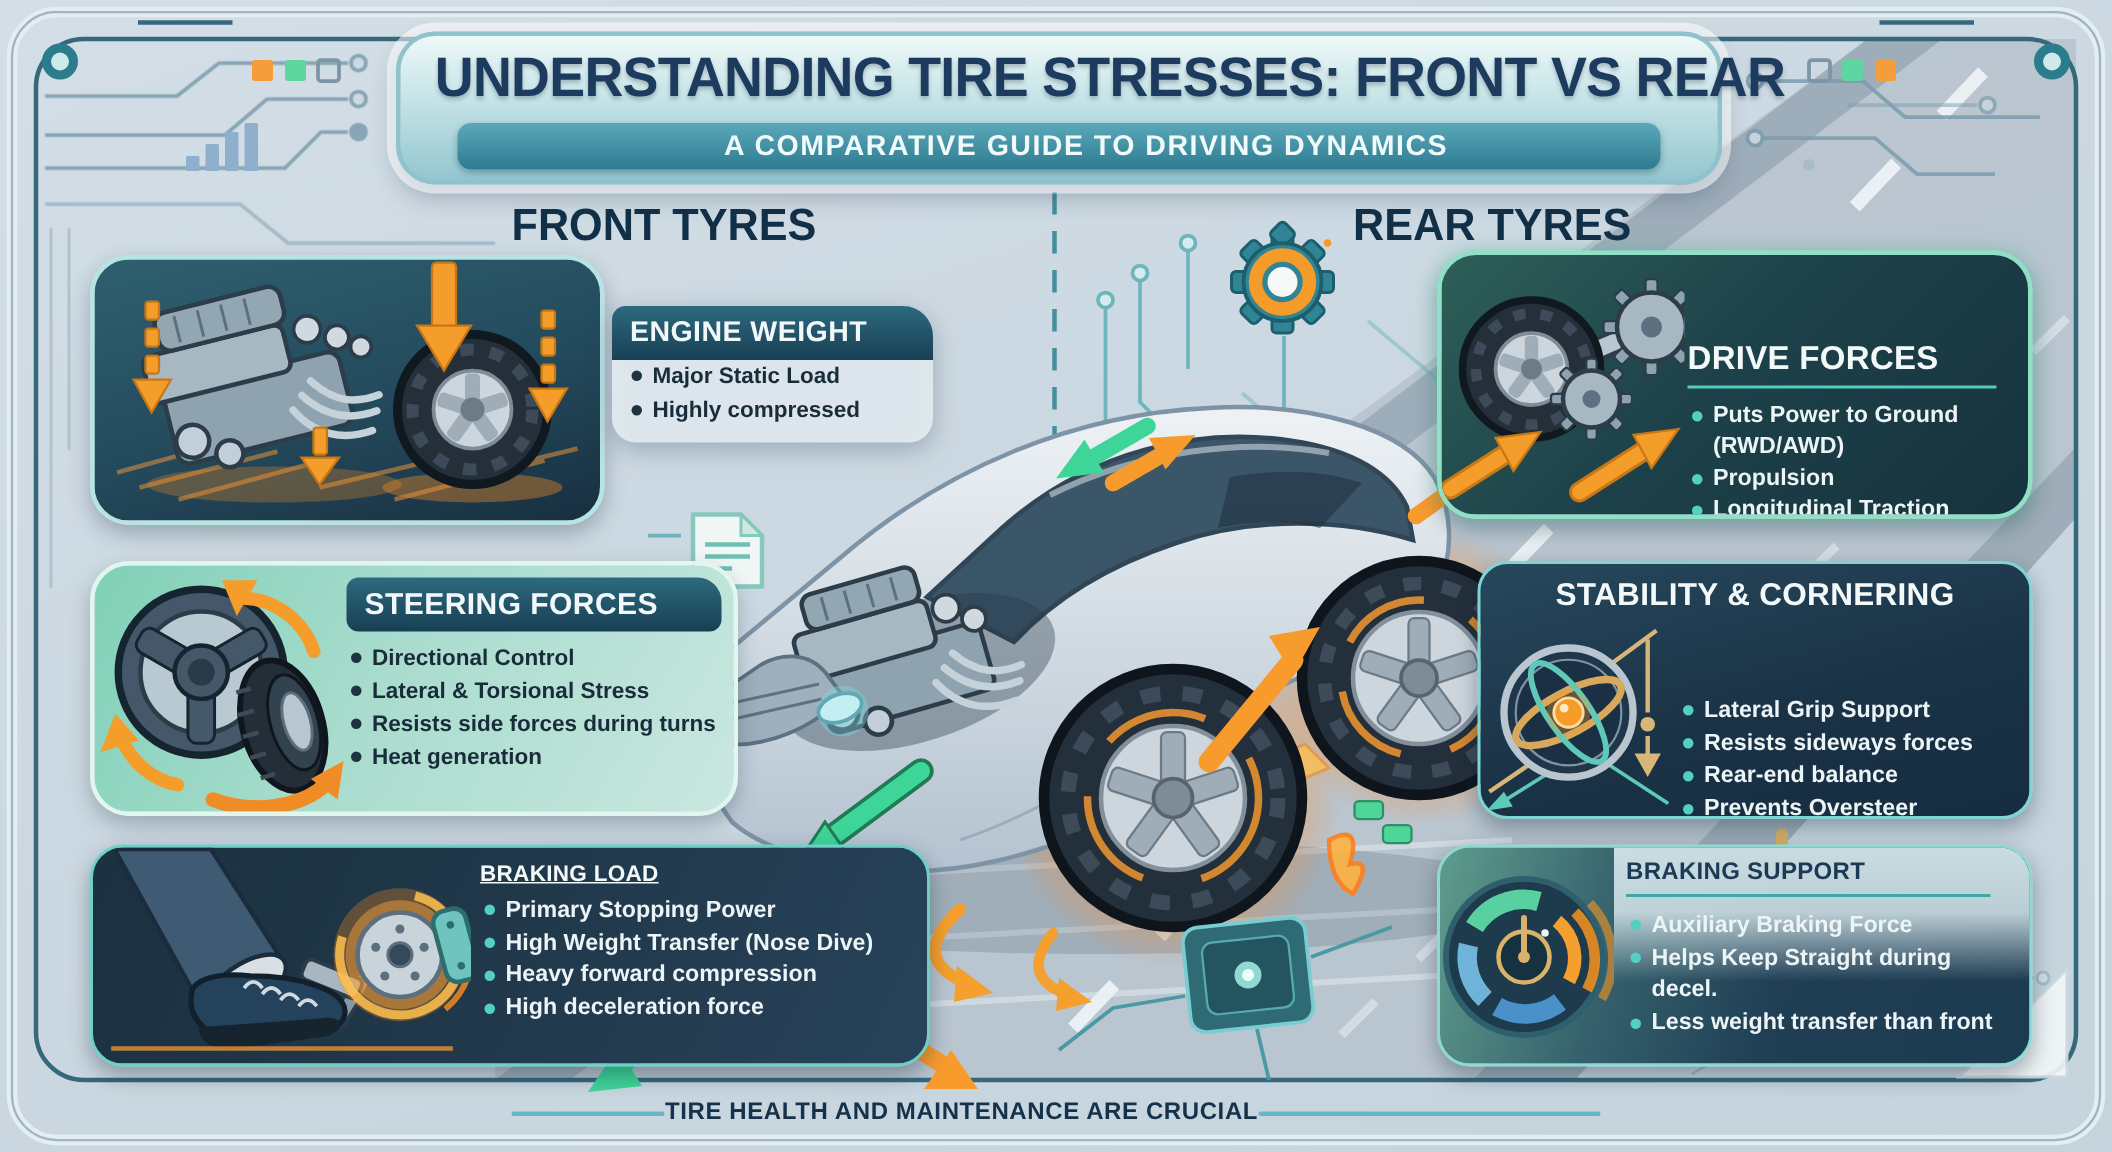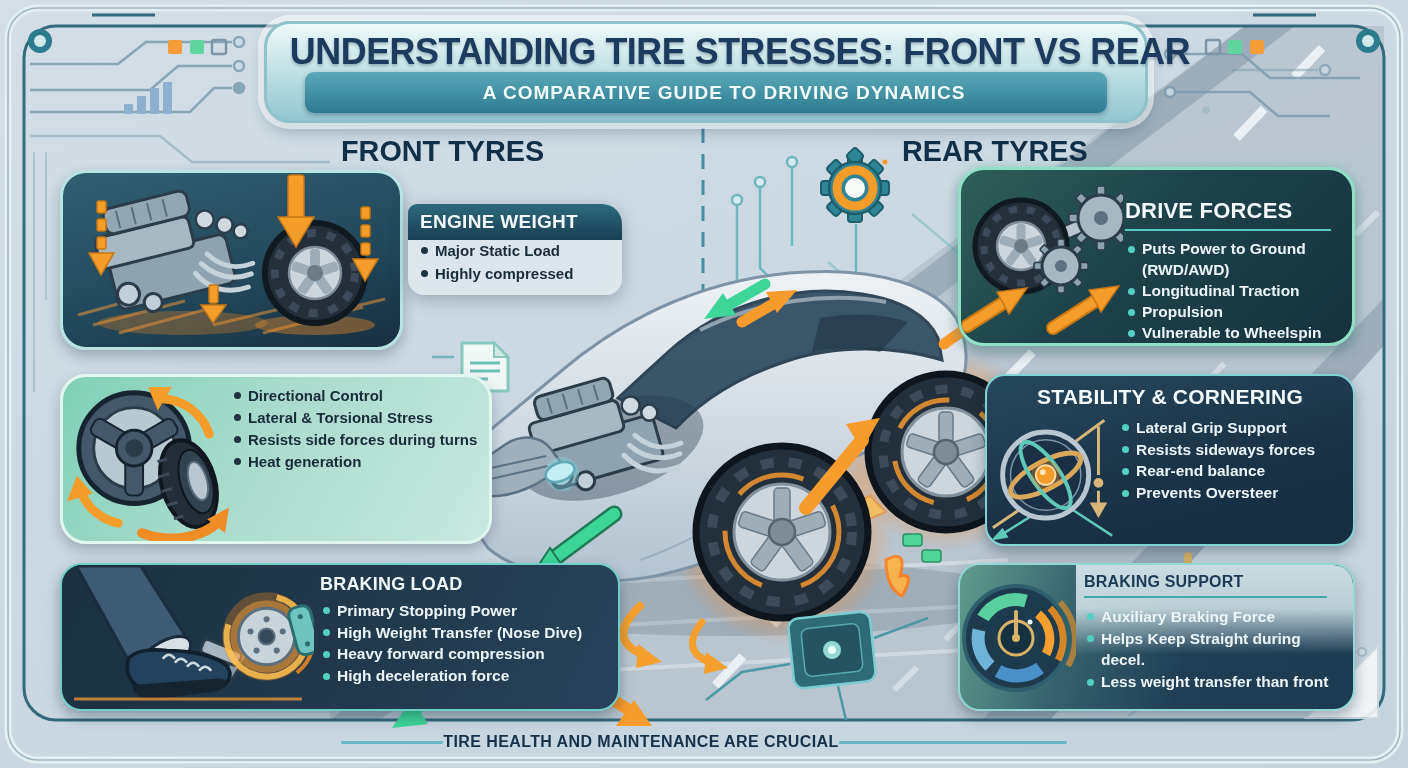--- a/index.html
+++ b/index.html
@@ -9,21 +9,21 @@
   .bg{position:absolute;left:0;top:0;z-index:1;}
 
   
   .banner{position:absolute;left:264px;top:21px;width:878px;height:96px;z-index:6;
           border:3px solid #8fc3cb;border-radius:26px;
           background:linear-gradient(180deg,#eef8f8 0%,#c4e3e6 45%,#93c6cf 100%);
           box-shadow:0 0 0 6px rgba(255,255,255,.55),0 8px 16px rgba(25,55,75,.3);}
   .banner h1{margin:7px 10px 0;text-align:center;font-size:37px;font-weight:800;
              color:#1d3b5e;letter-spacing:-.5px;transform:scaleX(.97);
              text-shadow:0 2px 3px rgba(20,40,60,.28);white-space:nowrap;}
-  .subtitle{position:absolute;left:38px;right:38px;bottom:7px;height:41px;border-radius:9px;
+  .subtitle{position:absolute;left:38px;right:38px;bottom:7px;height:31px;border-radius:9px;
             background:linear-gradient(180deg,#5aa8b8 0%,#2e7b92 100%);
             display:flex;align-items:center;justify-content:center;
             box-shadow:0 2px 5px rgba(20,50,70,.35);padding-left:36px;}
   .subtitle span{color:#f0fafa;font-size:19px;font-weight:700;letter-spacing:1px;white-space:nowrap;}
 
   
   .col-head{position:absolute;z-index:6;font-size:30px;font-weight:800;color:#122f48;
             letter-spacing:0;margin:0;transform:scaleX(.96);transform-origin:left;}
   .col-head.front{left:341px;top:134px;}
   .col-head.rear{left:902px;top:134px;}
@@ -64,40 +64,40 @@
   .steer-content .teal-bar{height:36px;border-radius:8px 16px 8px 8px;font-size:20px;margin-bottom:7px;}
   .steer-content .bullets li{font-size:15px;line-height:1.47;}
 
   
   .braking-panel{left:60px;top:563px;width:560px;height:148px;border-radius:22px;
         background:linear-gradient(115deg,#1b3140 0%,#223a4d 60%,#27425a 100%);
         border:2.5px solid #6ecfc6;box-shadow:0 6px 14px rgba(15,35,55,.35);
         display:flex;overflow:hidden;}
   .braking-panel .pedal-icon{width:252px;height:143px;flex:0 0 auto;}
   .braking-content{flex:1;padding:9px 12px 0 6px;}
-  .braking-content .panel-title{font-size:18px;margin-bottom:5px;}
+  .braking-content .panel-title{font-size:15px;margin-bottom:5px;text-decoration:underline;}
 
   
   .drive-panel{left:958px;top:167px;width:397px;height:179px;border-radius:26px;
         background:linear-gradient(135deg,#2e5f58 0%,#1d424a 45%,#16323d 100%);
         border:3px solid #8fe0c4;box-shadow:0 0 14px rgba(110,220,185,.4),0 6px 14px rgba(15,35,55,.35);
         display:flex;overflow:hidden;}
   .drive-panel .drive-icon{width:162px;height:173px;flex:0 0 auto;}
-  .drive-content{flex:1;padding:28px 8px 0 2px;}
+  .drive-content{flex:1;padding:12px 8px 0 2px;margin-top:44px;}
   .drive-content .panel-title{font-size:22px;}
   .drive-content .bullets li{line-height:1.35;}
 
   
   .stability-panel{left:985px;top:374px;width:370px;height:172px;border-radius:20px;
         background:linear-gradient(165deg,#27485c 0%,#1b3347 55%,#162c3f 100%);
         border:2.5px solid #7fd4d4;box-shadow:0 6px 14px rgba(15,35,55,.35);overflow:hidden;}
   .stability-panel .panel-title{font-size:21px;text-align:center;margin:9px 6px 3px;}
   .stab-row{display:flex;}
   .stab-row .gyro-icon{width:132px;height:128px;flex:0 0 auto;}
-  .stab-row .bullets{flex:1;padding-top:5px;}
+  .stab-row .bullets{flex:1;padding-top:5px;margin-top:46px;}
 
   
   .support-panel{left:958px;top:563px;width:397px;height:148px;border-radius:22px;
         background:linear-gradient(105deg,#5f9c8d 0%,#35616c 30%,#203f55 58%,#1c3a50 100%);
         border:2.5px solid #8fd8d4;box-shadow:0 6px 14px rgba(15,35,55,.35);
         display:flex;overflow:hidden;}
   .support-panel .gauge-icon{width:116px;height:142px;flex:0 0 auto;margin-top:3px;}
   .support-content{flex:1;padding:8px 10px 0 8px;border-radius:0 18px 0 0;
         background:linear-gradient(180deg,rgba(209,226,231,.96) 0%,rgba(209,226,231,.88) 30%,rgba(209,226,231,0) 62%);}
   .support-content .panel-title{font-size:16px;color:#1c3a55;}
@@ -464,20 +464,21 @@
     <g>
       <path d="M100,22 A52,52 0 0 1 148,58" stroke="#f59d2b" stroke-width="9" fill="none" stroke-linecap="round"></path>
       <polygon points="86,10 110,10 96,34" fill="#f59d2b"></polygon>
       <path d="M56,148 A52,52 0 0 1 18,116" stroke="#f59d2b" stroke-width="9" fill="none" stroke-linecap="round"></path>
       <polygon points="4,126 14,100 30,118" fill="#f59d2b"></polygon>
       <path d="M80,158 C106,168 140,164 158,146" stroke="#f08c26" stroke-width="10" fill="none" stroke-linecap="round"></path>
       <polygon points="168,132 146,144 164,158" fill="#f08c26"></polygon>
     </g>
   </svg>
   <div class="steer-content">
+    <div class="teal-bar">STEERING FORCES</div>
     <ul class="bullets dark-text">
           <li>Directional Control</li>
           <li>Lateral &amp; Torsional Stress</li>
           <li>Resists side forces during turns</li>
           <li>Heat generation</li>
         </ul>
   </div>
 </section>
 
 <section class="panel braking-panel">
@@ -575,22 +576,22 @@
       <polygon points="66,118 36,122 48,144" fill="#f59d2b" stroke="#c77714" stroke-width="1.5"></polygon>
       <line x1="92" y1="158" x2="142" y2="126" stroke="#c77714" stroke-width="14" stroke-linecap="round"></line>
       <line x1="92" y1="158" x2="142" y2="126" stroke="#f59d2b" stroke-width="10" stroke-linecap="round"></line>
       <polygon points="158,116 128,120 140,142" fill="#f59d2b" stroke="#c77714" stroke-width="1.5"></polygon>
     </g>
   </svg>
   <div class="drive-content">
     <h3 class="panel-title underlined">DRIVE FORCES</h3>
     <ul class="bullets light-text">
           <li>Puts Power to Ground (RWD/AWD)</li>
+          <li>Propulsion</li>
           <li>Longitudinal Traction</li>
-          <li>Propulsion</li>
           <li>Vulnerable to Wheelspin</li>
         </ul>
   </div>
 </section>
 
 <section class="panel stability-panel">
   <h3 class="panel-title">STABILITY &amp; CORNERING</h3>
   <div class="stab-row">
     <svg class="gyro-icon" viewBox="0 0 135 130">
       <line x1="6" y1="118" x2="56" y2="84" stroke="#d8b578" stroke-width="3"></line>

